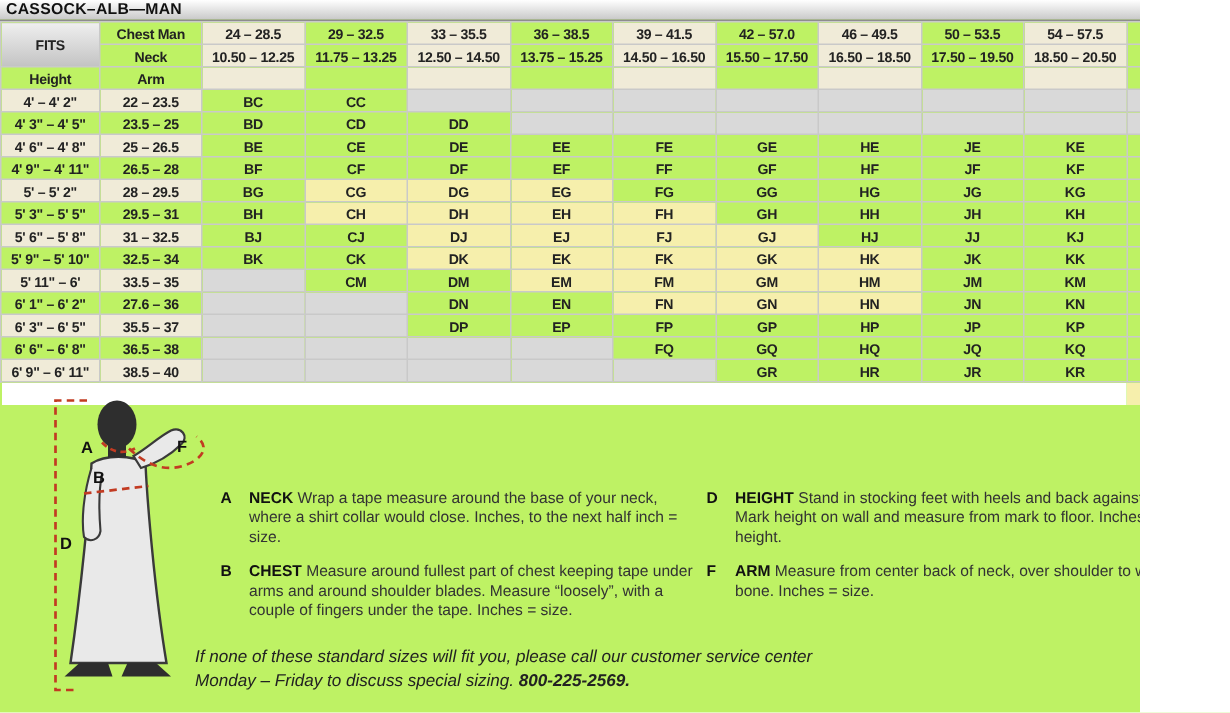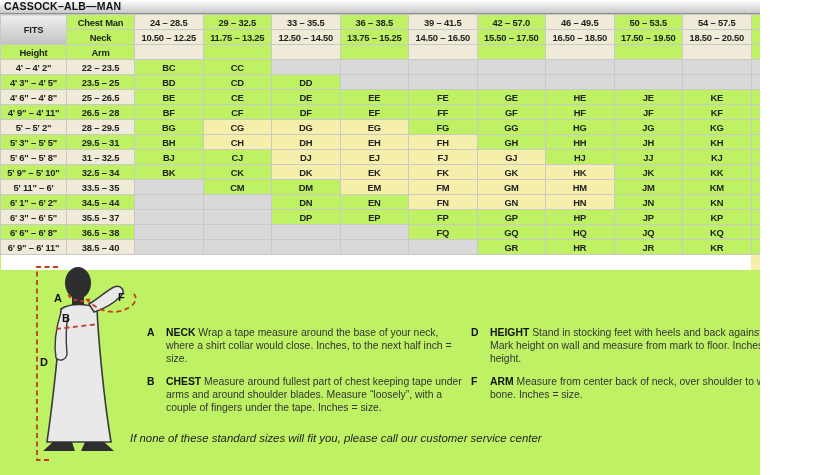--- a/index.html
+++ b/index.html
@@ -235,21 +235,21 @@
           <td class="hl">EM</td>
           <td class="hl">FM</td>
           <td class="hl">GM</td>
           <td class="hl">HM</td>
           <td>JM</td>
           <td>KM</td>
           <td>MM</td>
         </tr>
         <tr>
           <td class="hcell">6' 1" – 6' 2"</td>
-          <td>34.5 – 44</td>
+          <td>27.6 – 36</td>
           <td class="gray"></td>
           <td class="gray"></td>
           <td>DN</td>
           <td>EN</td>
           <td class="hl">FN</td>
           <td class="hl">GN</td>
           <td class="hl">HN</td>
           <td>JN</td>
           <td>KN</td>
           <td>MN</td>
@@ -320,20 +320,21 @@
         <div><span class="term">HEIGHT  </span>Stand in stocking feet with heels and back against wall. Mark height on wall and measure from mark to floor. Inches = height.</div>
       </div>
       <div class="def">
         <span class="lt">F</span>
         <div><span class="term">ARM  </span>Measure from center back of neck, over shoulder to wrist bone. Inches = size.</div>
       </div>
     </div>
 
   <div class="footer">
     <div>If none of these standard sizes will fit you, please call our customer service center</div>
+    <div><span>Monday – Friday to discuss special sizing. </span><span class="phone">800-225-2569.</span></div>
   </div>
 
   <div class="figure">
     <svg width="150" height="212" viewBox="0 0 150 212" xmlns="http://www.w3.org/2000/svg">
 
       <path d="M58,5 L37,5 L37,198 L51,198" fill="none" stroke="#c23b22" stroke-width="1.8" stroke-dasharray="5,3.5"></path>
 
       <path d="M61,47 C60,70 54,132 47,180 L111,180 C103,132 98,70 97,47 C88,41 70,41 61,47 Z" fill="#e9e9e9" stroke="#3a3a3a" stroke-width="1.6"></path>
 
       <path d="M61,50 C56,66 54,84 56,96 C60,100 66,98 67,92 C66,80 66,64 68,54" fill="#e9e9e9" stroke="#3a3a3a" stroke-width="1.4"></path>

